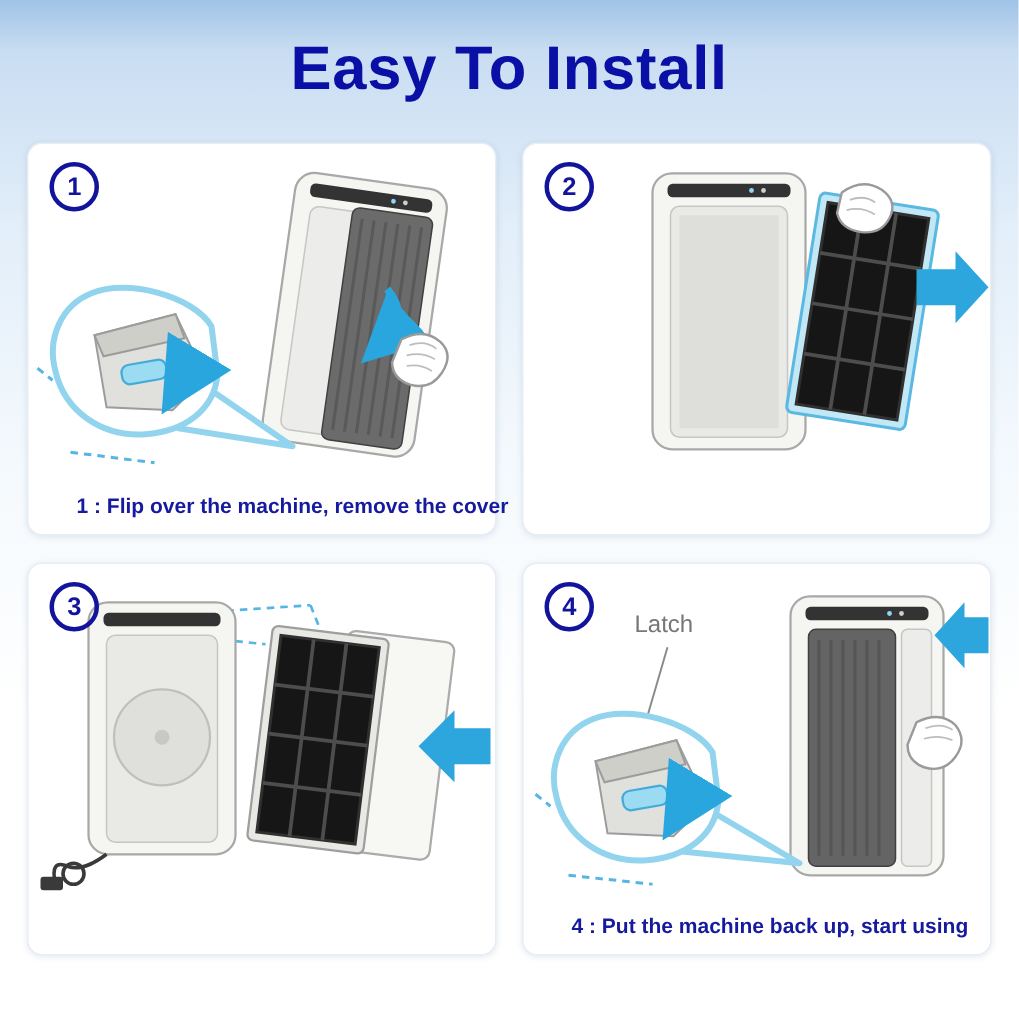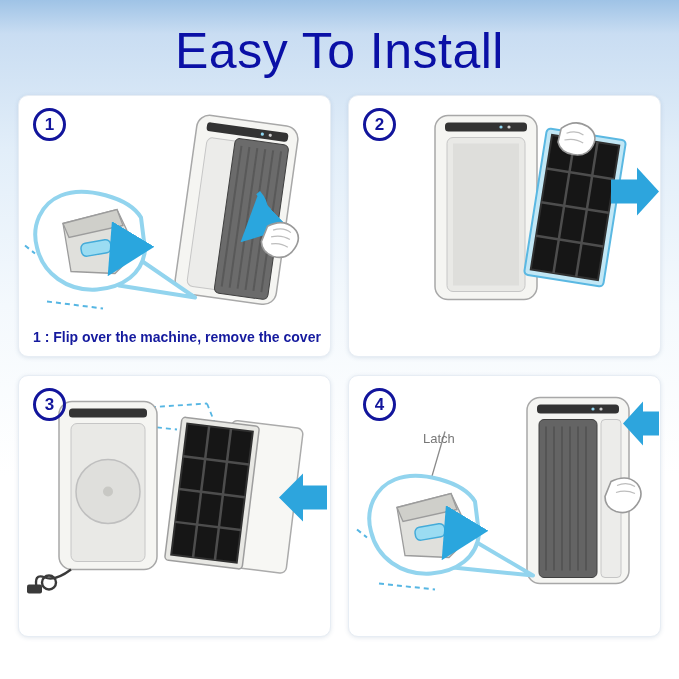--- a/index.html
+++ b/index.html
@@ -3,42 +3,42 @@
 <meta charset="utf-8">
 <style>
   html,body{margin:0;padding:0;}
   body{width:679px;height:679px;font-family:"Liberation Sans",sans-serif;}
   .page{
     position:relative;width:679px;height:679px;overflow:hidden;
     background:linear-gradient(180deg,#9fc3e6 0%,#c9ddf2 5%,#e2eef9 22%,#f4f9fd 45%,#ffffff 70%,#ffffff 100%);
   }
   .title{
     position:absolute;top:22px;left:0;width:100%;text-align:center;
-    font-size:50px;font-weight:400;color:#0a10a6;letter-spacing:.5px;
+    font-size:41px;font-weight:700;color:#0a10a6;letter-spacing:.5px;
   }
   .grid{
     position:absolute;top:95px;left:18px;width:643px;height:542px;
     display:grid;grid-template-columns:313px 313px;grid-template-rows:262px 262px;gap:18px 17px;
   }
   .panel{
     position:relative;background:#fff;border-radius:10px;
     border:1px solid #e7edf4;box-shadow:0 1px 4px rgba(70,100,140,.15);
   }
   .badge{
     position:absolute;top:12px;left:14px;width:27px;height:27px;border-radius:50%;
     border:3px solid #12159c;color:#12159c;font-weight:800;font-size:17px;
     display:flex;align-items:center;justify-content:center;z-index:3;
   }
   .caption{
-    position:absolute;left:14px;bottom:11px;font-size:14px;font-weight:700;
+    position:absolute;left:32px;bottom:11px;font-size:14px;font-weight:700;
     color:#151a9e;white-space:nowrap;z-index:3;
   }
   .illus{position:absolute;top:6px;left:0;width:313px;height:218px;z-index:1;}
   .latch-label{
-    position:absolute;top:32px;left:74px;font-size:13px;color:#777;z-index:2;margin-top:23px;
+    position:absolute;top:32px;left:74px;font-size:16px;color:#777;z-index:2;
   }
 </style>
 </head>
 <body>
 
 <div class="page">
 
   <div class="title">Easy To Install</div>
 
   <div class="grid">
@@ -181,16 +181,17 @@
           <polygon points="116,152 184,192 104,184" fill="#fff" stroke="#92d4ee" stroke-width="4" stroke-linejoin="round"></polygon>
           <path d="M46,96 C26,104 16,126 22,148 C28,174 52,192 82,190 C108,188 128,174 130,150 L126,118 C114,98 70,86 46,96 Z" fill="#ffffff" stroke="#92d4ee" stroke-width="4"></path>
           <polygon points="48,124 102,110 122,152 100,174 56,172" fill="#e0e0dc" stroke="#9c9c9c" stroke-width="1.3"></polygon>
           <polygon points="48,124 102,110 108,126 54,138" fill="#cfcfca" stroke="#9c9c9c" stroke-width="1.3"></polygon>
           <rect x="66" y="142" width="30" height="13" rx="5" fill="#9bdcf2" stroke="#44abd9" stroke-width="1.5" transform="rotate(-10 81 148)"></rect>
           <path d="M98,126 q18,12 6,32" fill="none" stroke="#2aa6de" stroke-width="5.5" marker-end="url(#ah-p4)"></path>
         </g>
         <path d="M8,146 L18,154" stroke="#56b6e3" stroke-width="2" stroke-dasharray="5 4"></path>
         <path d="M30,200 L86,206" stroke="#56b6e3" stroke-width="2" stroke-dasharray="5 4"></path>
       </svg>
+      <div class="caption">4 : Put the machine back up, start using</div>
     </div>
 
   </div>
 </div>
 
 </body></html>

